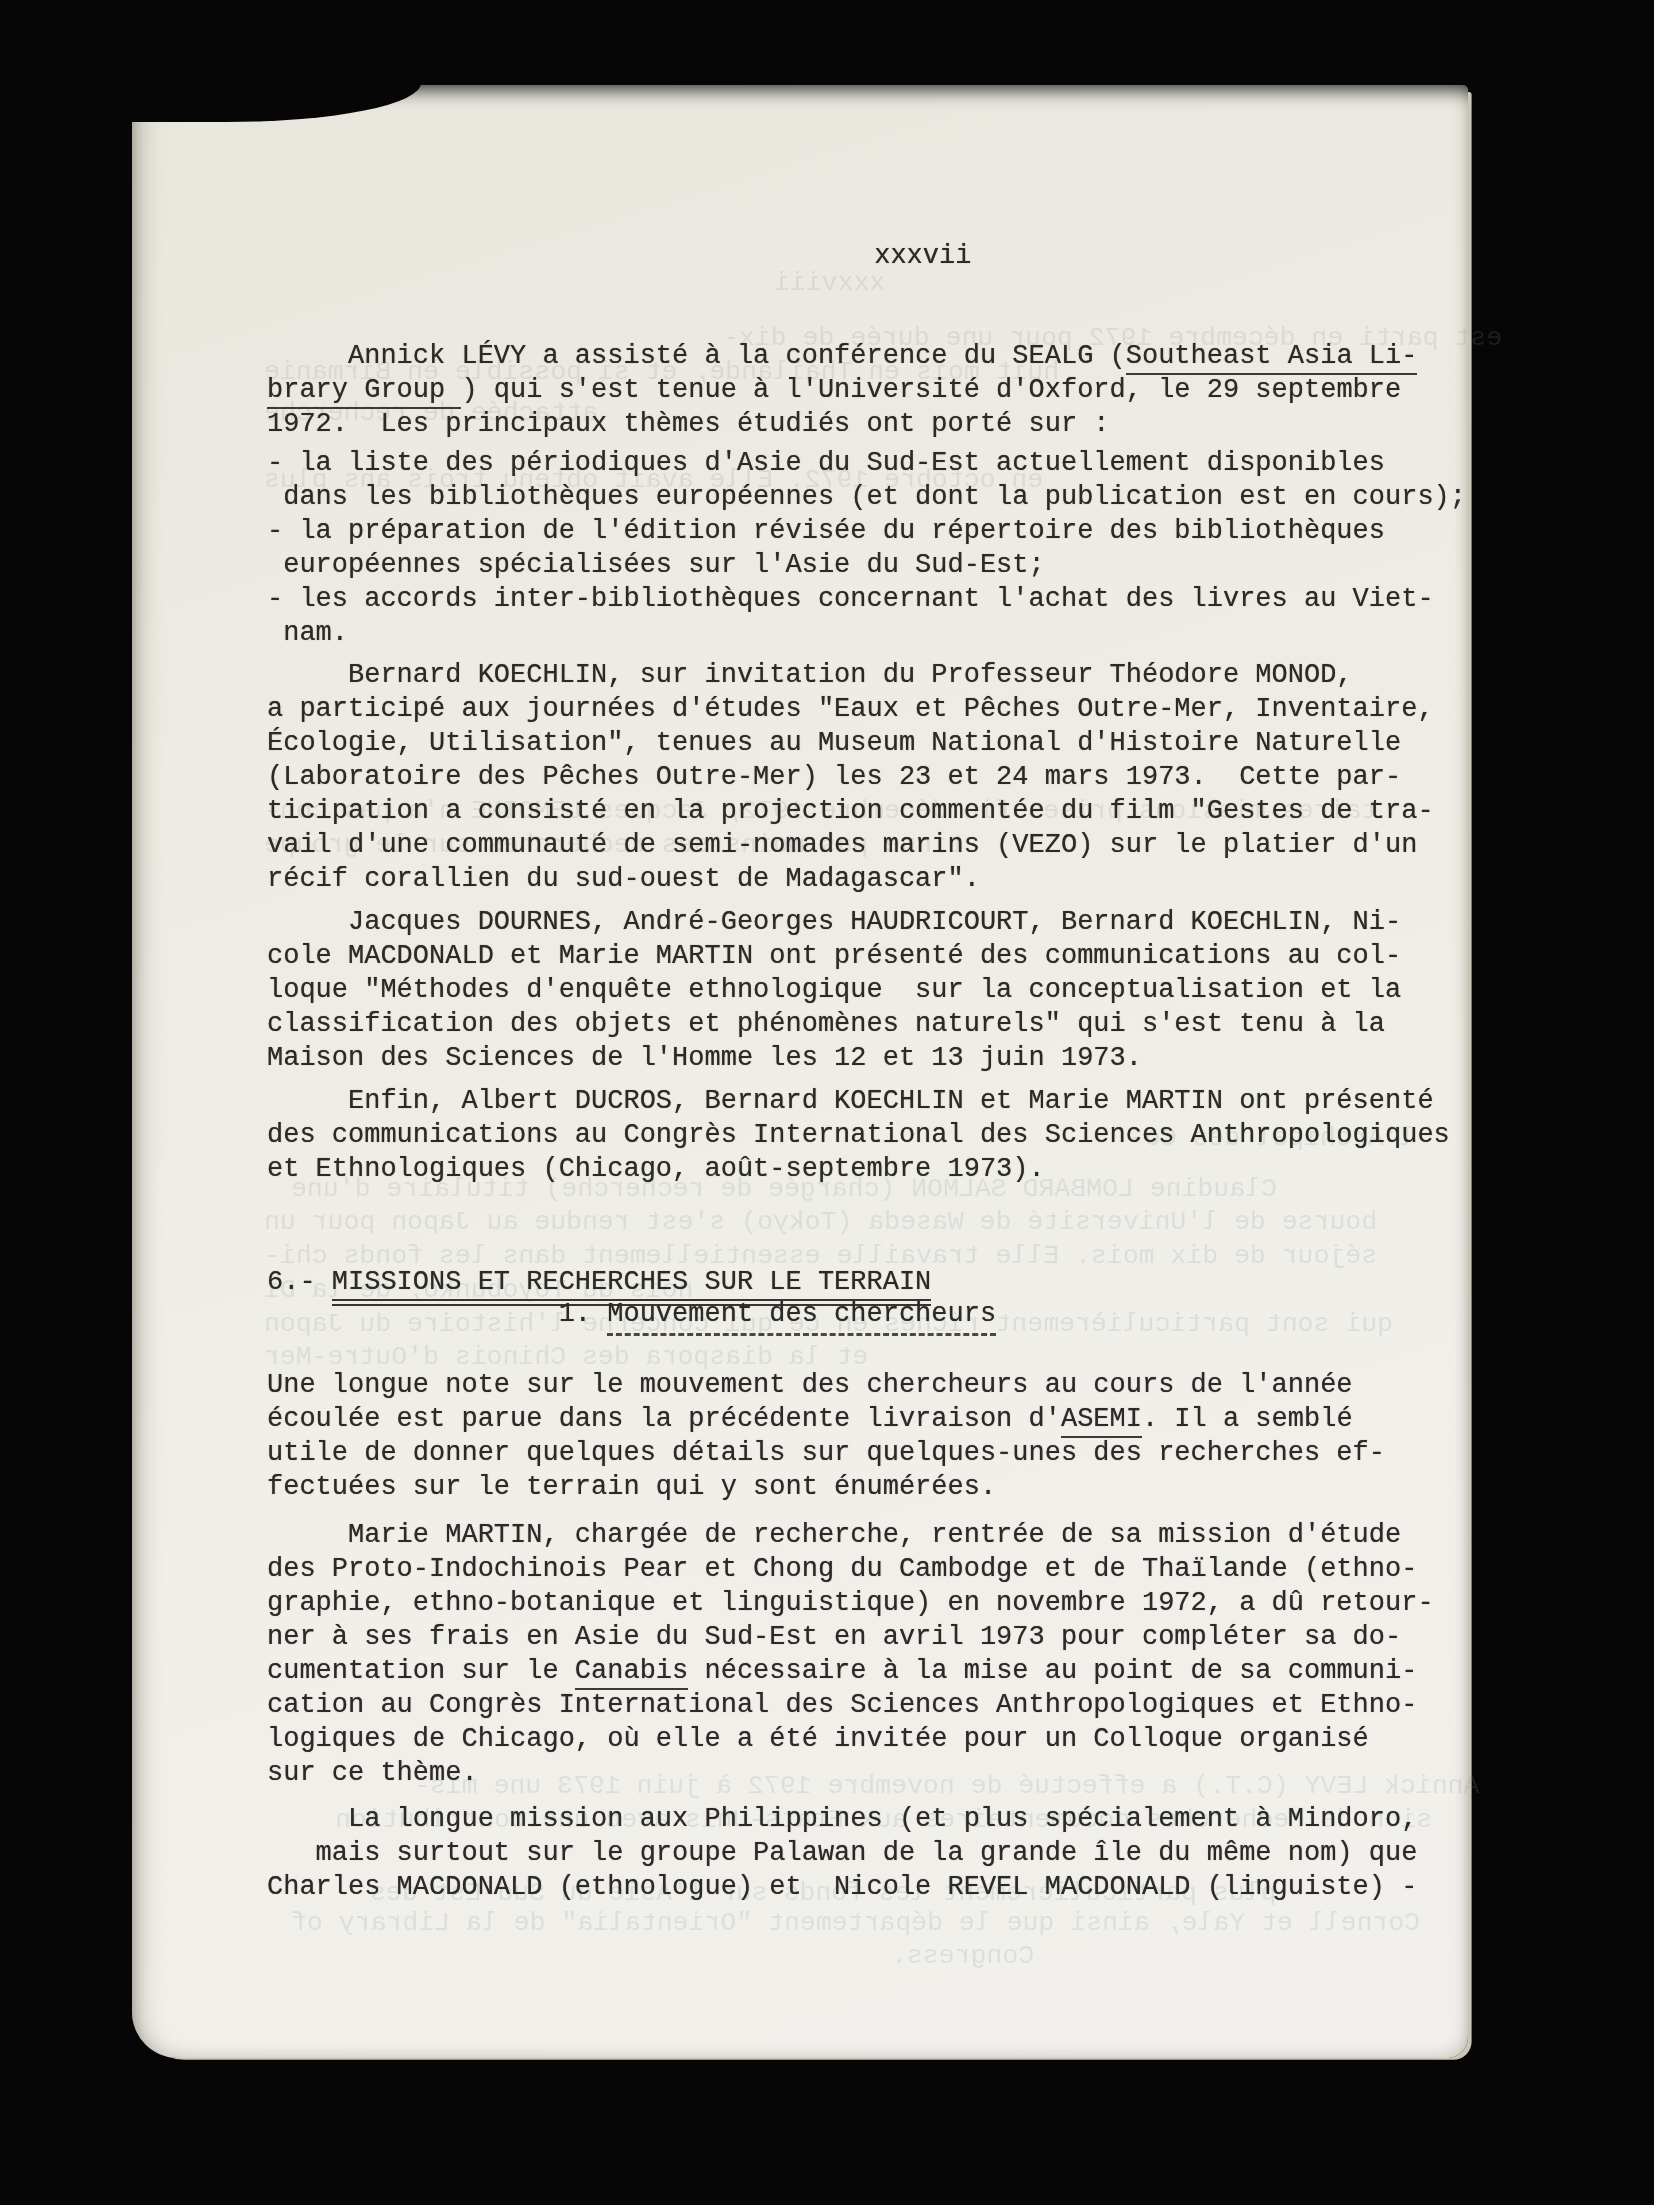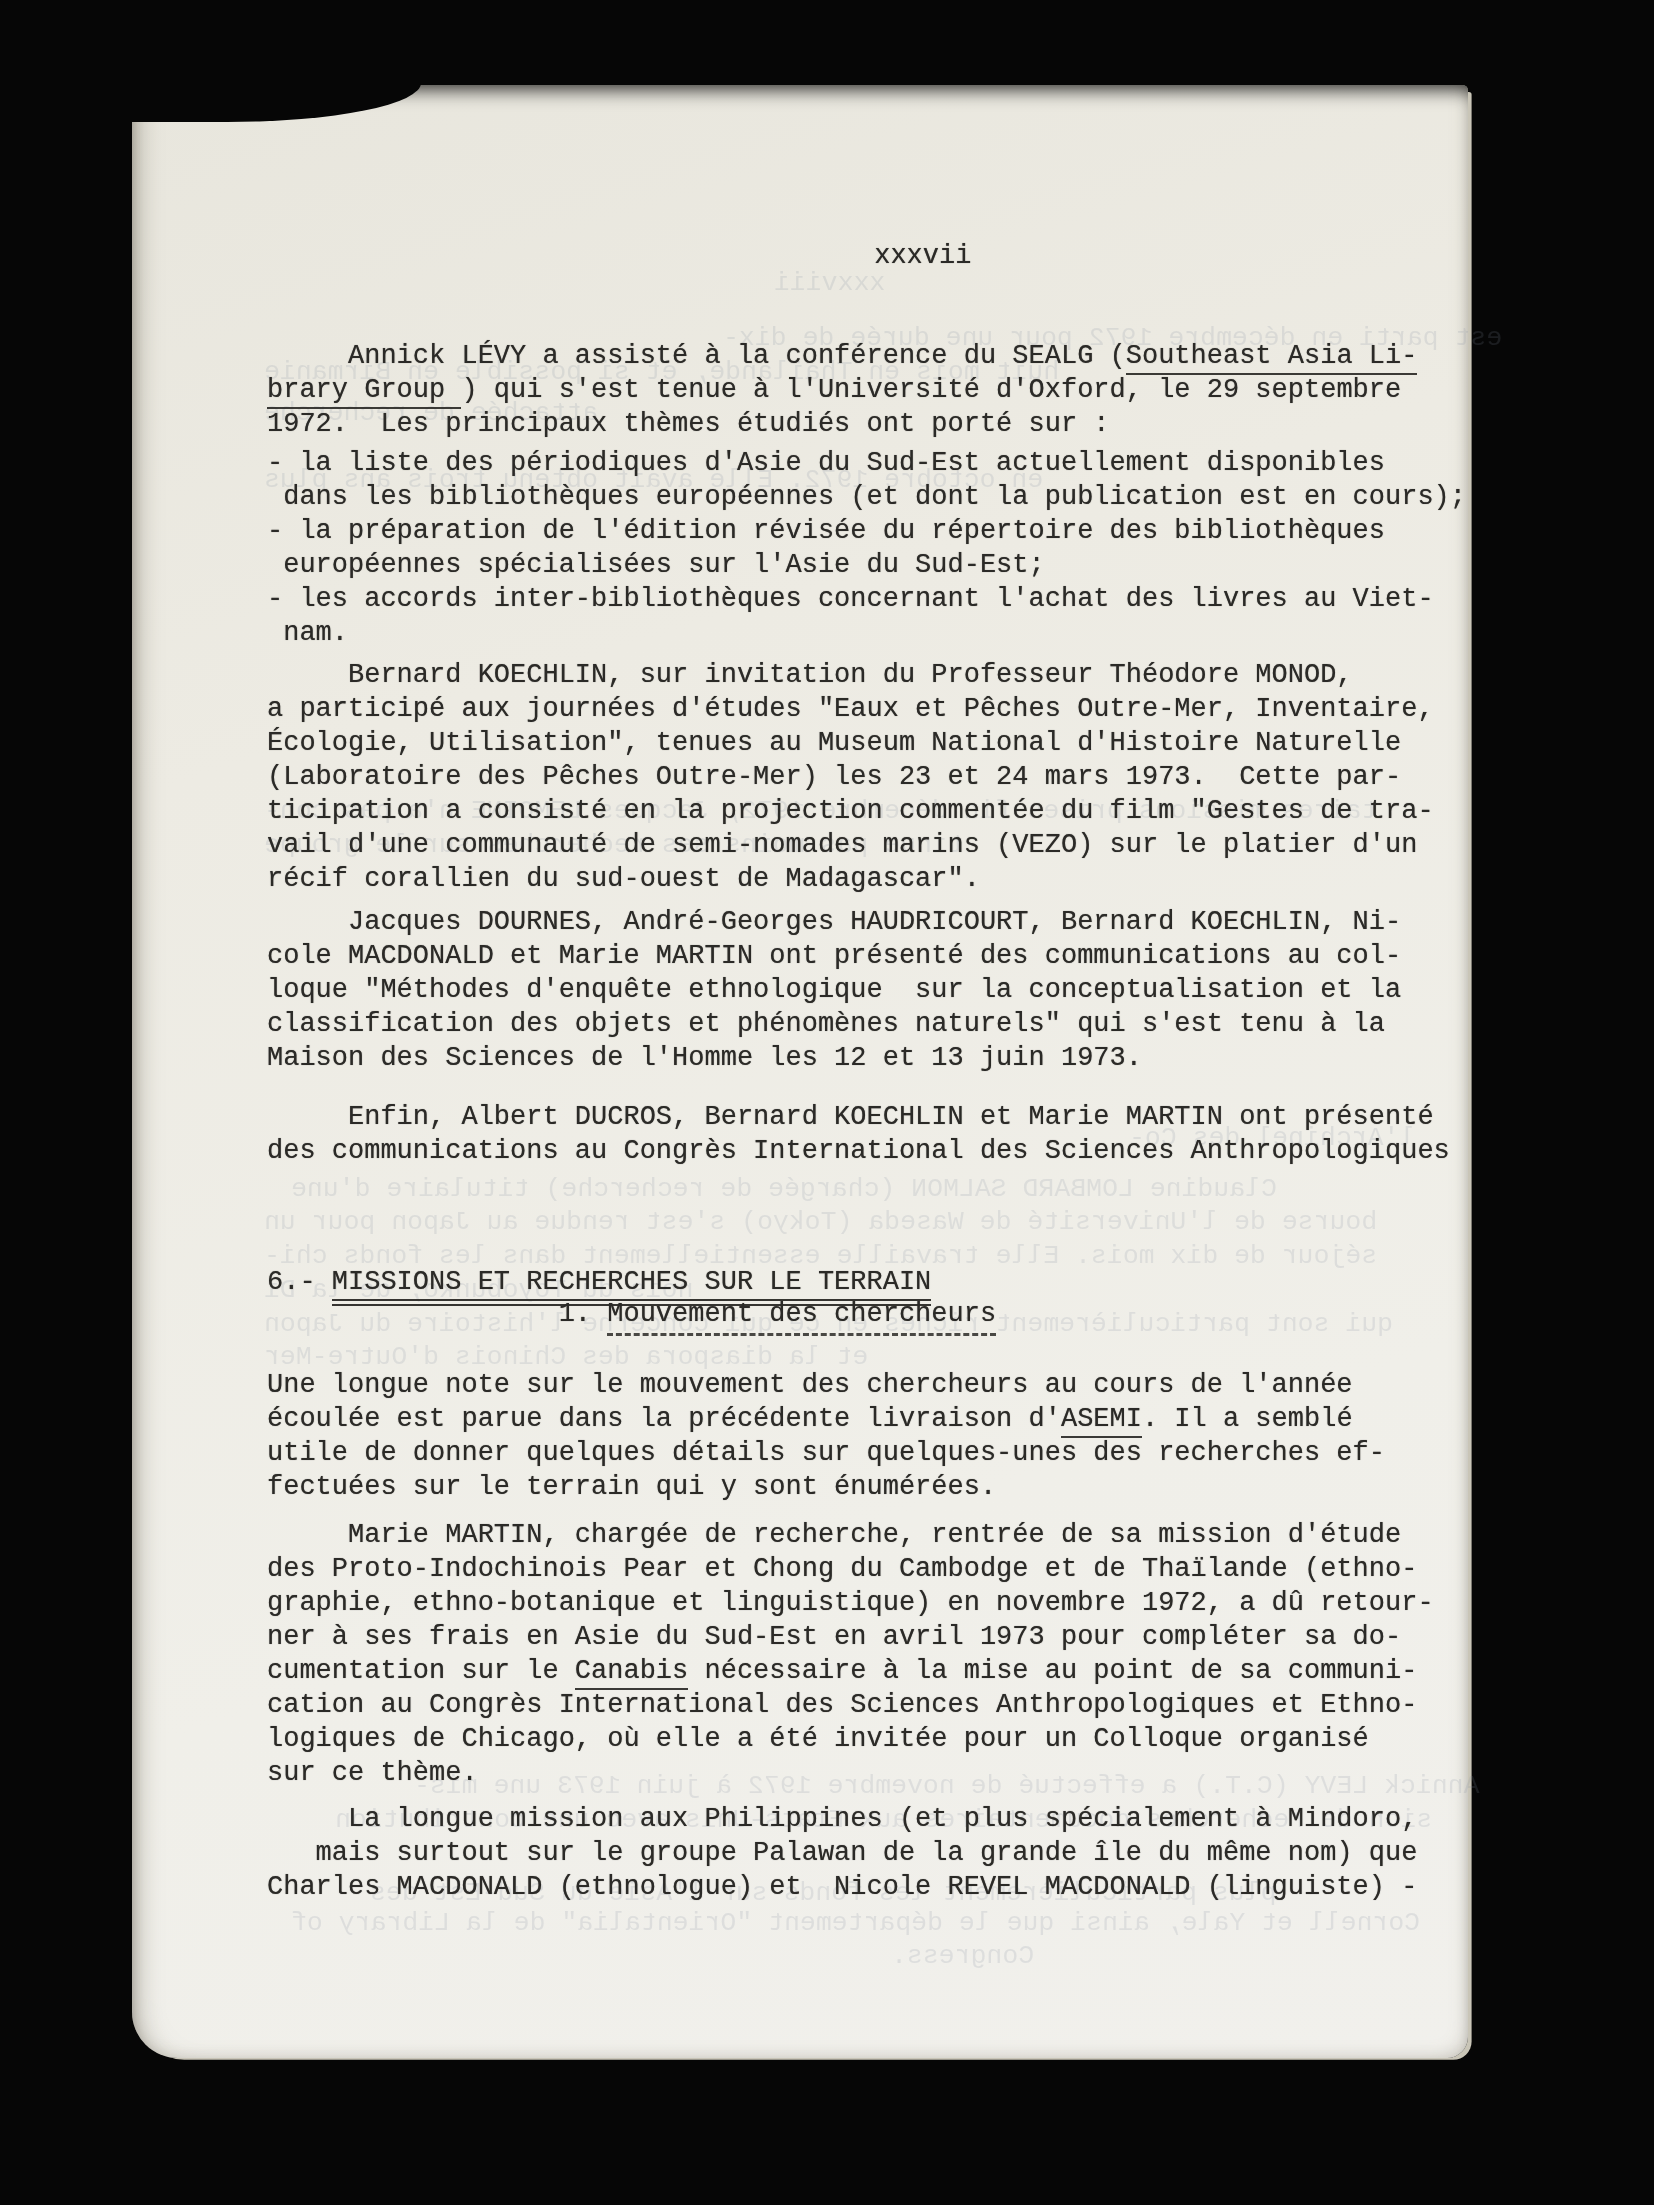--- a/index.html
+++ b/index.html
@@ -66,21 +66,21 @@
         <div class="ghost" style="top: 1854px; left: 759px;">Congress.</div>
       </div>
     <div class="layer">
       <div class="block page-number" style="top:120px">
         <span>xxxvii</span>
       </div>
     <div class="block paragraph" style="top: 254px;"><div class="line"><span>     Annick LÉVY a assisté à la conférence du SEALG (</span><span class="u-solid">Southeast Asia Li-</span></div><div class="line"><span class="u-solid">brary Group </span><span>) qui s'est tenue à l'Université d'Oxford, le 29 septembre</span></div><div class="line"><span>1972.  Les principaux thèmes étudiés ont porté sur :</span></div></div>
         <div class="block list" style="top: 361px;"><div class="line"><span>- la liste des périodiques d'Asie du Sud-Est actuellement disponibles</span></div><div class="line"><span> dans les bibliothèques européennes (et dont la publication est en cours);</span></div><div class="line"><span>- la préparation de l'édition révisée du répertoire des bibliothèques</span></div><div class="line"><span> européennes spécialisées sur l'Asie du Sud-Est;</span></div><div class="line"><span>- les accords inter-bibliothèques concernant l'achat des livres au Viet-</span></div><div class="line"><span> nam.</span></div></div>
         <div class="block paragraph" style="top: 573px;"><div class="line"><span>     Bernard KOECHLIN, sur invitation du Professeur Théodore MONOD,</span></div><div class="line"><span>a participé aux journées d'études "Eaux et Pêches Outre-Mer, Inventaire,</span></div><div class="line"><span>Écologie, Utilisation", tenues au Museum National d'Histoire Naturelle</span></div><div class="line"><span>(Laboratoire des Pêches Outre-Mer) les 23 et 24 mars 1973.  Cette par-</span></div><div class="line"><span>ticipation a consisté en la projection commentée du film "Gestes de tra-</span></div><div class="line"><span>vail d'une communauté de semi-nomades marins (VEZO) sur le platier d'un</span></div><div class="line"><span>récif corallien du sud-ouest de Madagascar".</span></div></div>
         <div class="block paragraph" style="top: 820px;"><div class="line"><span>     Jacques DOURNES, André-Georges HAUDRICOURT, Bernard KOECHLIN, Ni-</span></div><div class="line"><span>cole MACDONALD et Marie MARTIN ont présenté des communications au col-</span></div><div class="line"><span>loque "Méthodes d'enquête ethnologique  sur la conceptualisation et la</span></div><div class="line"><span>classification des objets et phénomènes naturels" qui s'est tenu à la</span></div><div class="line"><span>Maison des Sciences de l'Homme les 12 et 13 juin 1973.</span></div></div>
-        <div class="block paragraph" style="top: 999px; margin-top: 16px;"><div class="line"><span>     Enfin, Albert DUCROS, Bernard KOECHLIN et Marie MARTIN ont présenté</span></div><div class="line"><span>des communications au Congrès International des Sciences Anthropologiques</span></div></div>
+        <div class="block paragraph" style="top: 999px;"><div class="line"><span>     Enfin, Albert DUCROS, Bernard KOECHLIN et Marie MARTIN ont présenté</span></div><div class="line"><span>des communications au Congrès International des Sciences Anthropologiques</span></div><div class="line"><span>et Ethnologiques (Chicago, août-septembre 1973).</span></div></div>
         <div class="block section-heading" style="top: 1180px;"><div class="line"><span>6.- </span><span class="u-heavy">MISSIONS ET RECHERCHES SUR LE TERRAIN</span></div></div>
         <div class="block subsection-heading" style="top: 1212px;"><div class="line"><span>                  1. </span><span class="u-dashed">Mouvement des chercheurs</span></div></div>
         <div class="block paragraph" style="top: 1283px;"><div class="line"><span>Une longue note sur le mouvement des chercheurs au cours de l'année</span></div><div class="line"><span>écoulée est parue dans la précédente livraison d'</span><span class="u-solid">ASEMI</span><span>. Il a semblé</span></div><div class="line"><span>utile de donner quelques détails sur quelques-unes des recherches ef-</span></div><div class="line"><span>fectuées sur le terrain qui y sont énumérées.</span></div></div>
         <div class="block paragraph" style="top: 1433px;"><div class="line"><span>     Marie MARTIN, chargée de recherche, rentrée de sa mission d'étude</span></div><div class="line"><span>des Proto-Indochinois Pear et Chong du Cambodge et de Thaïlande (ethno-</span></div><div class="line"><span>graphie, ethno-botanique et linguistique) en novembre 1972, a dû retour-</span></div><div class="line"><span>ner à ses frais en Asie du Sud-Est en avril 1973 pour compléter sa do-</span></div><div class="line"><span>cumentation sur le </span><span class="u-solid">Canabis</span><span> nécessaire à la mise au point de sa communi-</span></div><div class="line"><span>cation au Congrès International des Sciences Anthropologiques et Ethno-</span></div><div class="line"><span>logiques de Chicago, où elle a été invitée pour un Colloque organisé</span></div><div class="line"><span>sur ce thème.</span></div></div>
         <div class="block paragraph" style="top: 1717px; text-align: right;"><div class="line"><span>     La longue mission aux Philippines (et plus spécialement à Mindoro,</span></div><div class="line"><span>mais surtout sur le groupe Palawan de la grande île du même nom) que</span></div><div class="line"><span>Charles MACDONALD (ethnologue) et  Nicole REVEL MACDONALD (linguiste) -</span></div></div>
       </div>
   </div>
 </div>
 
 

